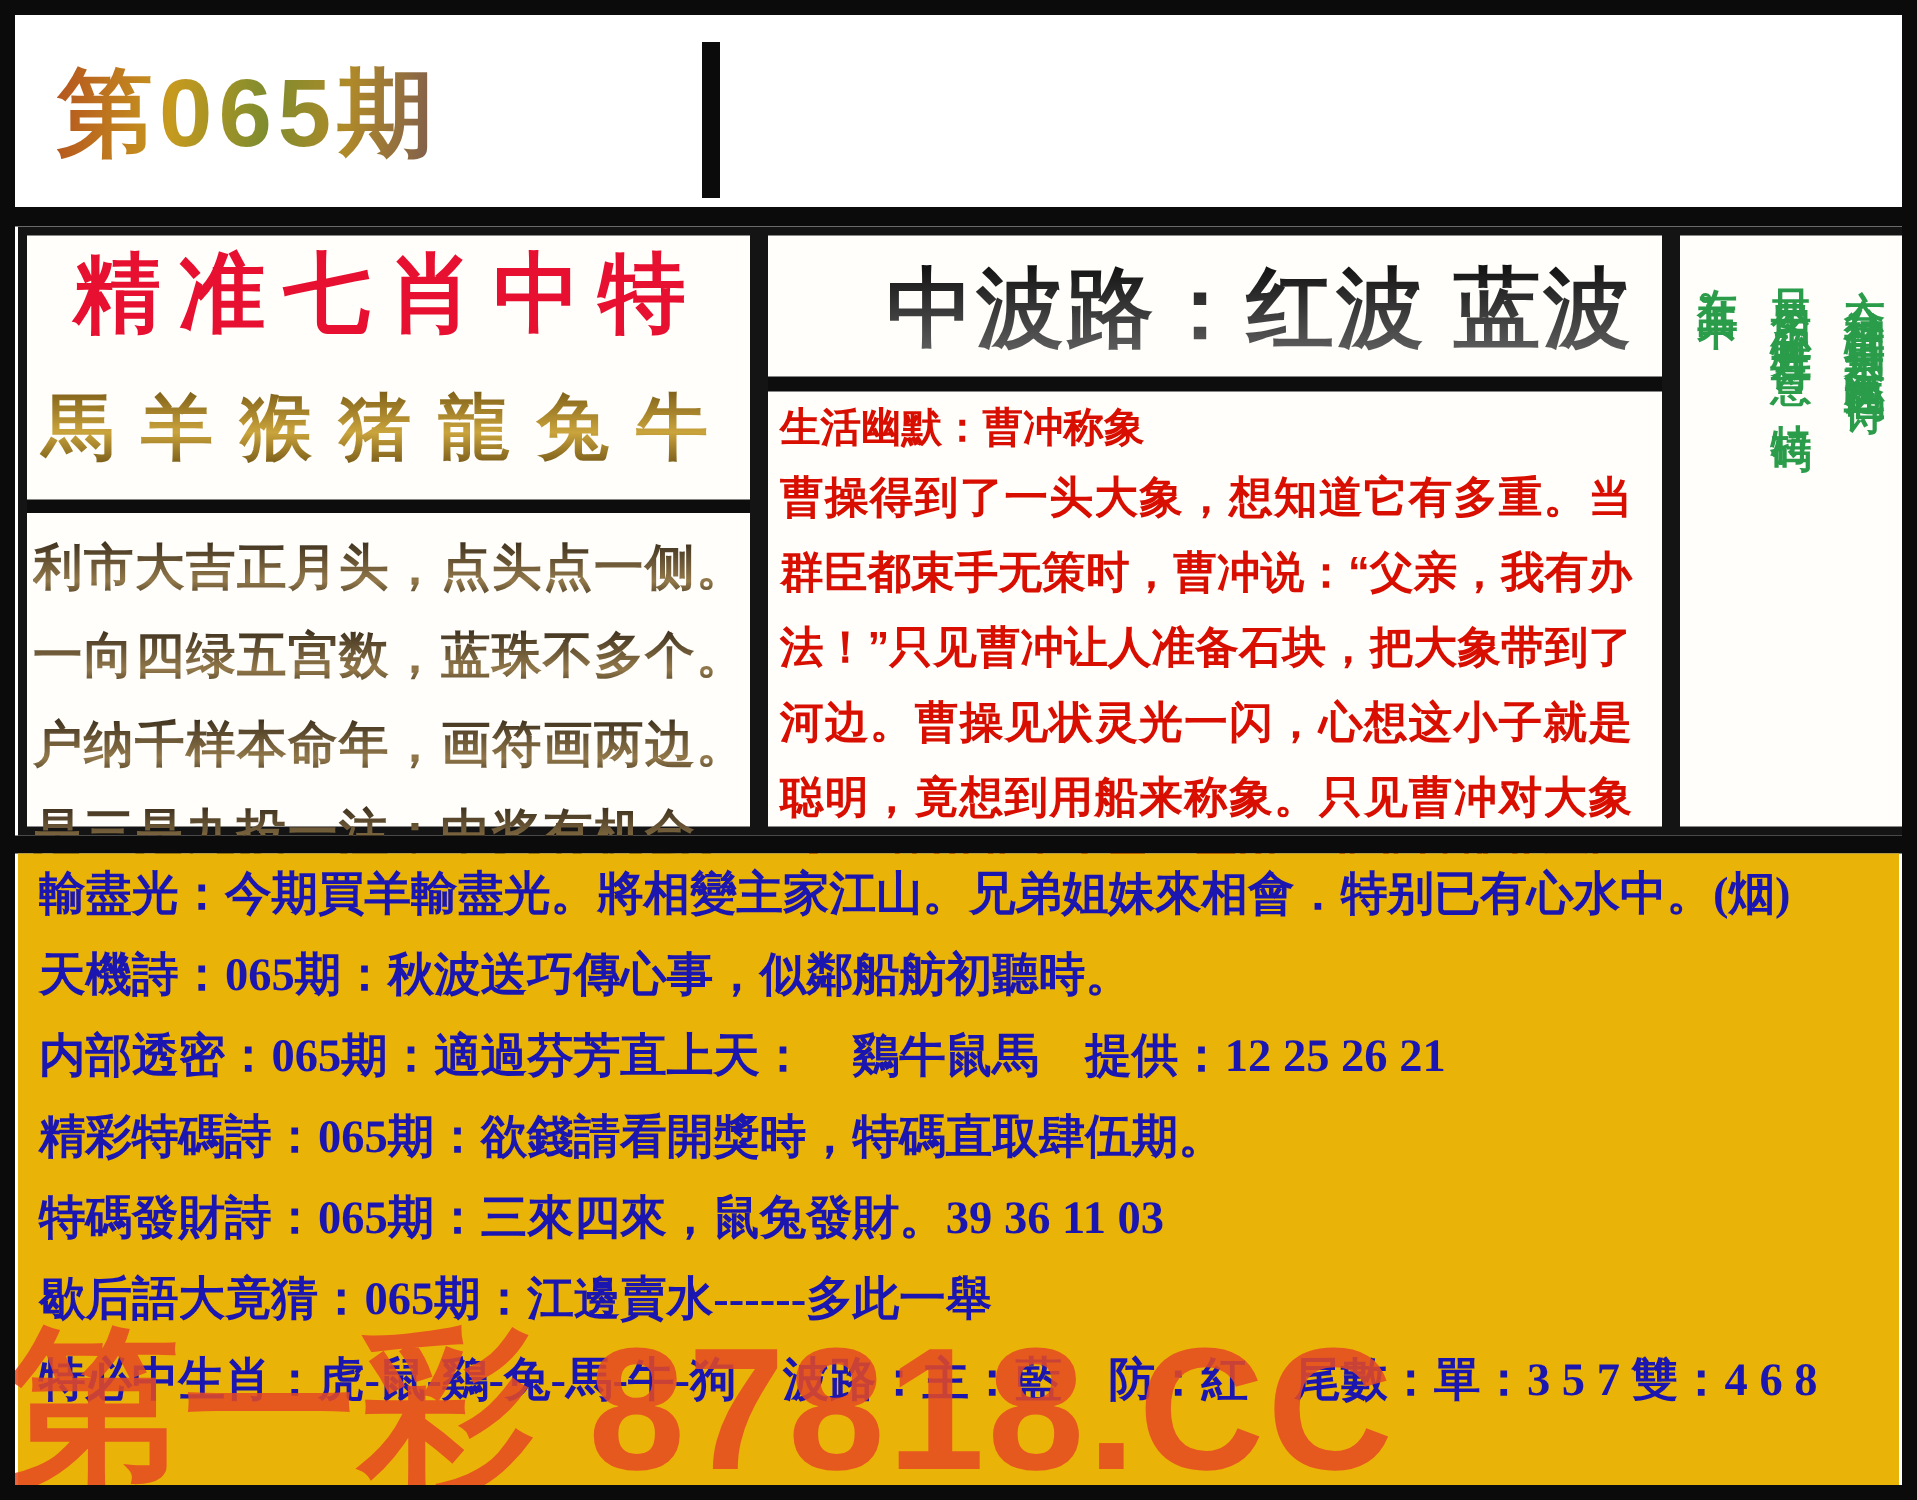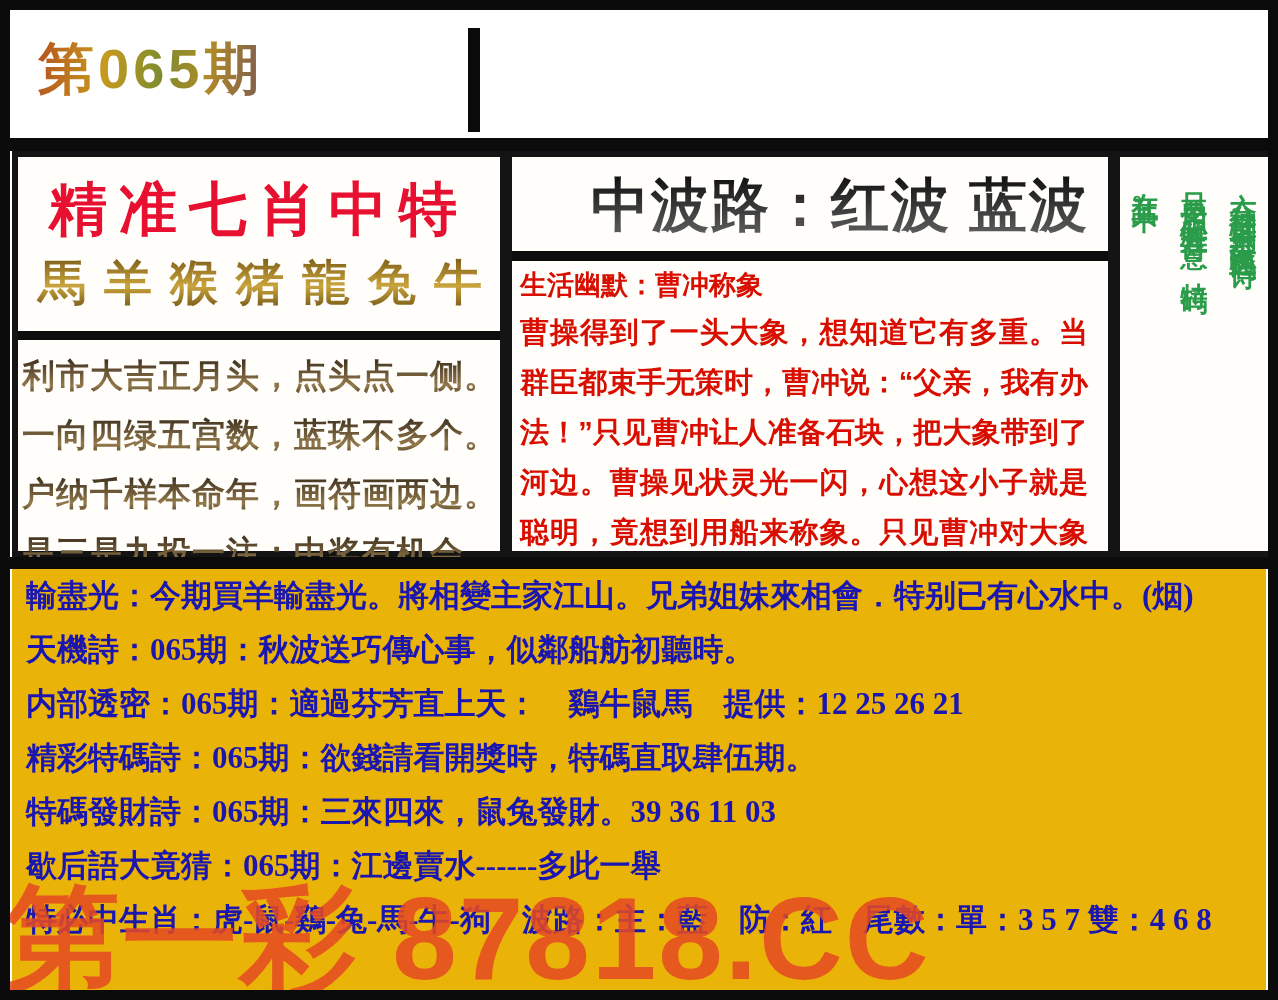--- a/index.html
+++ b/index.html
@@ -2,39 +2,39 @@
 <html><head>
 <meta charset="utf-8">
 <style>
   html,body{margin:0;padding:0;background:#888;}
   .page{position:relative;width:1278px;height:1000px;background:#fff;
         box-sizing:border-box;border:10px solid #0b0b0b;overflow:hidden;
         font-family:"Liberation Sans",sans-serif;margin:0 auto;}
   .abs{position:absolute;}
 
   
-  .issue{left:28px;top:22px;font-size:56px;font-weight:bold;letter-spacing:4px;
+  .issue{left:28px;top:22px;font-size:64px;font-weight:bold;letter-spacing:4px;
          background:linear-gradient(95deg,#b5541f,#c79a1e 30%,#7e8c2f 55%,#b08a28 75%,#7c5a50);
          -webkit-background-clip:text;background-clip:text;-webkit-text-fill-color:transparent;}
   .hdr-divider{left:458px;top:18px;width:12px;height:104px;background:#0b0b0b;}
   .masthead{left:490px;top:2px;width:768px;text-align:center;font-size:98px;font-weight:bold;
          letter-spacing:6px;
          background:linear-gradient(100deg,#7b2fa8,#2e8b3a 22%,#1f6fae 40%,#8a2ba0 58%,#27864a 76%,#5b2fb0);
          -webkit-background-clip:text;background-clip:text;-webkit-text-fill-color:transparent;}
   .hdr-rule{left:0;right:0;top:128px;height:13px;background:#0b0b0b;}
 
   
   .panel{box-sizing:border-box;border:6px solid #141414;background:#fffefb;top:141px;height:406px;}
   .left-panel{left:2px;width:494px;}
   .mid-panel{left:496px;width:608px;}
   .right-panel{left:1104px;width:160px;}
 
-  .headline{margin-top:14px;text-align:center;font-size:58px;font-weight:bold;letter-spacing:12px;
+  .headline{margin-top:0;text-align:center;font-size:58px;font-weight:bold;letter-spacing:12px;
             color:#e81030;}
-  .zodiacs{margin-top:2px;text-align:right;font-size:48px;font-weight:bold;letter-spacing:18px;
+  .zodiacs{margin-top:18px;text-align:center;font-size:48px;font-weight:bold;letter-spacing:18px;
            background:linear-gradient(180deg,#6b4e10,#caa43c 55%,#5d430d);
            -webkit-background-clip:text;background-clip:text;text-decoration:underline;-webkit-text-fill-color:transparent;}
   .lp-rule{margin-top:16px;height:9px;background:#0d0d0d;}
   .poem-line{margin:14px 2px 0 4px;font-size:33px;font-weight:bold;letter-spacing:1px;white-space:nowrap;
              background:linear-gradient(180deg,#2f2417,#93794b 70%,#3c2f1c);
              -webkit-background-clip:text;background-clip:text;-webkit-text-fill-color:transparent;}
 
   .wave-header{margin-top:10px;text-align:center;font-size:58px;font-weight:bold;letter-spacing:2px;
                background:linear-gradient(180deg,#050505,#6b6b6b);
                -webkit-background-clip:text;background-clip:text;-webkit-text-fill-color:transparent;}

